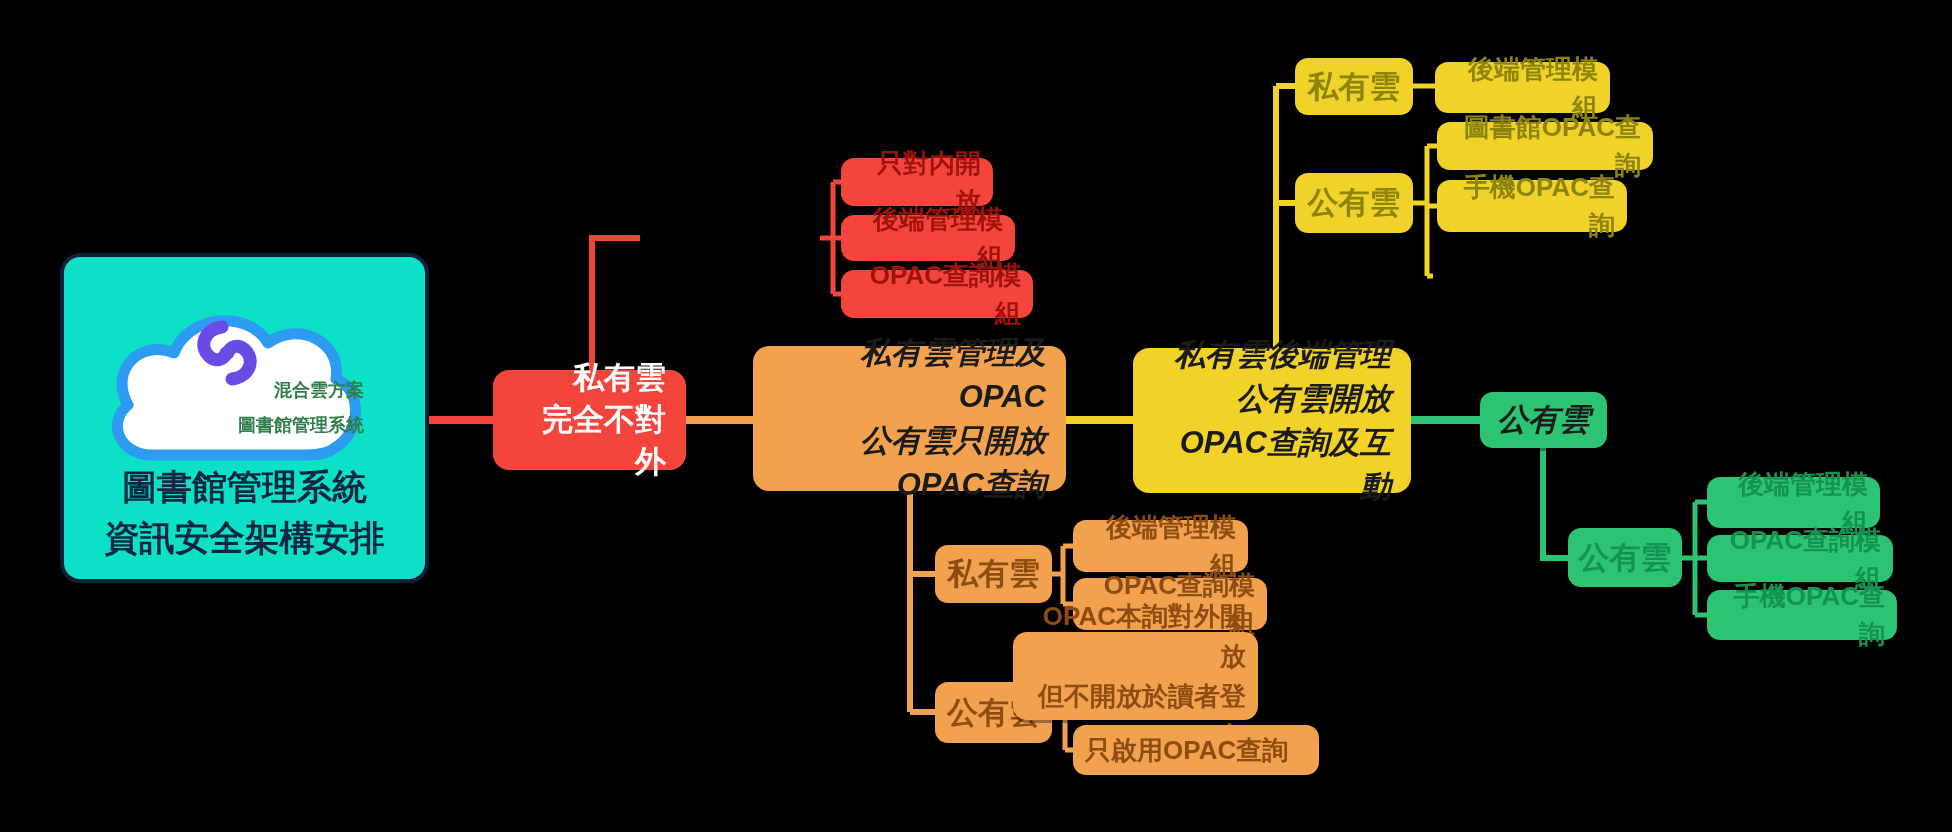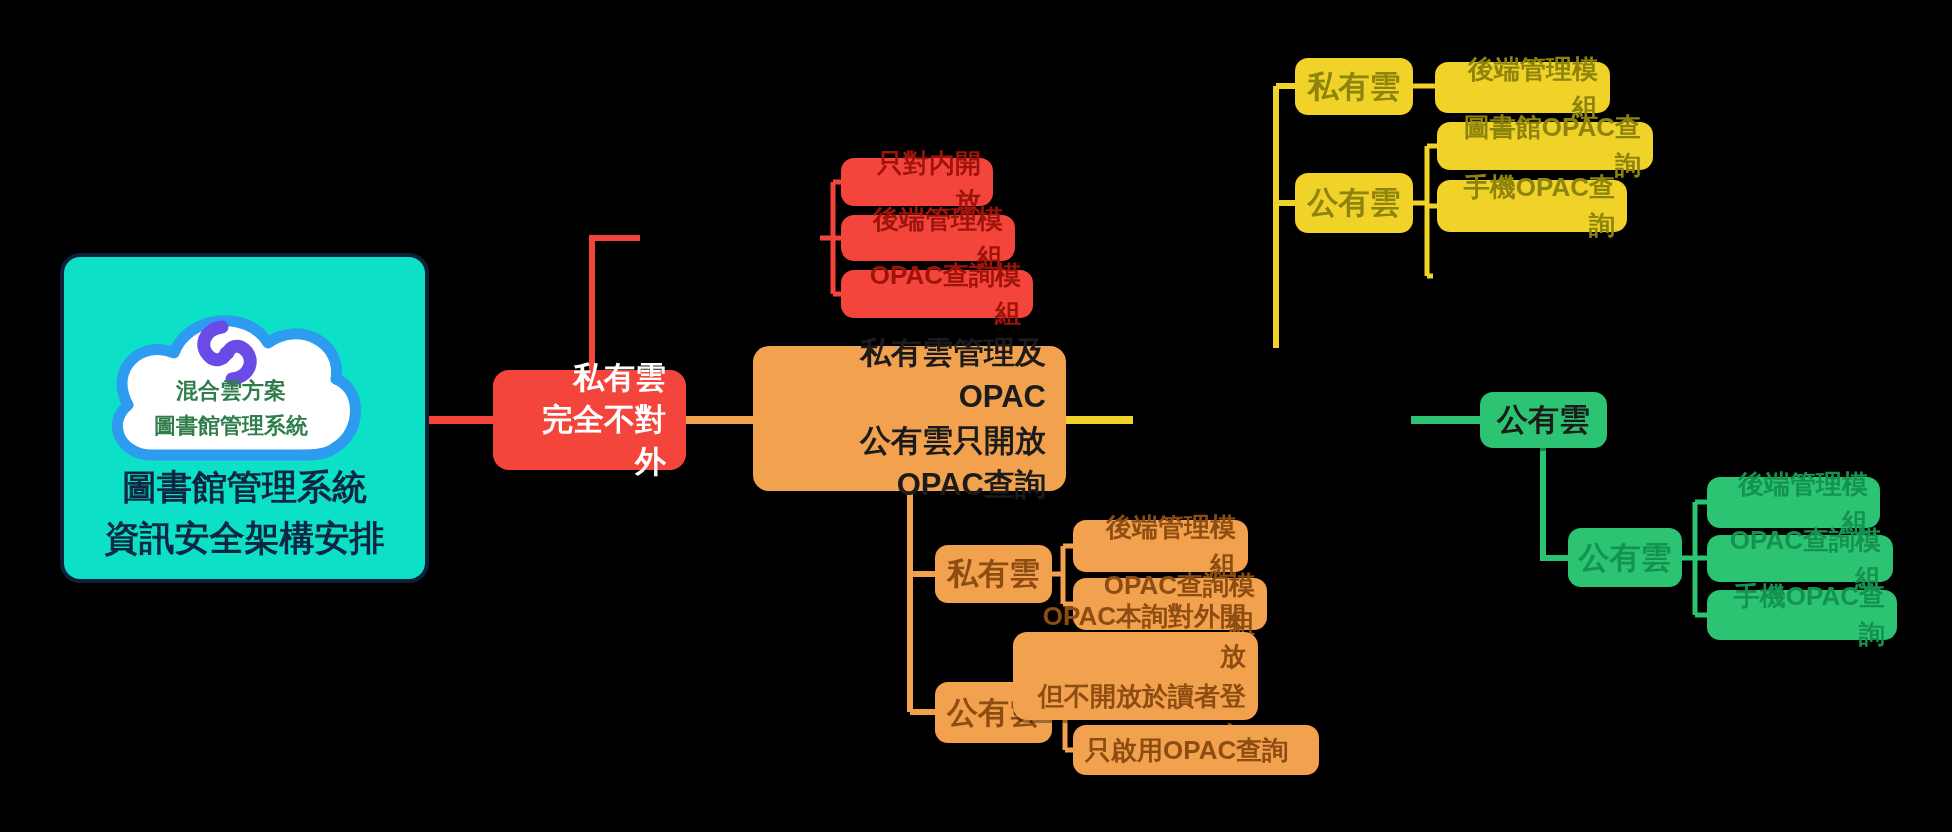--- a/index.html
+++ b/index.html
@@ -18,37 +18,37 @@
   .w5{stroke-width:5;}
 
   .node{position:absolute;box-sizing:border-box;font-weight:bold;white-space:pre-line;}
 
   
   .root{
     left:60px;top:253px;width:369px;height:330px;
     background:var(--teal);border:4px solid #0d2038;border-radius:20px;
   }
   .root .cloud-wrap{position:absolute;left:34px;top:20px;width:266px;height:182px;}
-  .cloud-text{position:absolute;left:0;right:0;top:96px;text-align:center;
-    color:var(--cloud_text_green);font-size:22px;line-height:35px;font-weight:bold;white-space:pre-line;}
+  .cloud-text{position:absolute;left:0;right:0;top:96px;text-align:right;
+    color:var(--cloud_text_green);font-size:18px;line-height:35px;font-weight:bold;white-space:pre-line;}
   .root-title{position:absolute;left:0;right:0;top:204px;text-align:center;
     color:var(--teal_text);font-size:35px;line-height:51px;font-weight:bold;white-space:pre-line;}
 
   
   .box{display:flex;align-items:center;border-radius:13px;box-shadow:0 3px 0 rgba(0,0,0,.35);text-align:right;}
   .main{border-radius:16px;font-size:31px;line-height:44px;padding:4px 20px;}
   .branch{justify-content:center;font-size:31px;}
   .leaf{font-size:26px;line-height:38px;padding:2px 12px;}
 
   .bg-red{background:var(--red);}
   .bg-orange{background:var(--orange);}
   .bg-yellow{background:var(--yellow);}
   .bg-green{background:var(--green);}
   .t-white{color:var(--text_white);}
-  .t-black{color:var(--text_black);}
+  .t-black{color:var(--text_black);font-style:italic;}
   .t-redk{color:var(--red_text_dark);}
   .t-orangek{color:var(--orange_text_dark);}
   .t-yellowk{color:var(--yellow_text_dark);}
   .t-greenk{color:var(--green_text_dark);}
 </style>
 </head>
 <body>
 
 <div id="canvas">
 
@@ -100,20 +100,23 @@
 OPAC查詢</div>
 
   <div class="node box branch bg-orange t-orangek" style="left:935px;top:545px;width:117px;height:58px;">私有雲</div>
   <div class="node box leaf bg-orange t-orangek" style="left:1073px;top:520px;width:175px;height:52px;">後端管理模組</div>
   <div class="node box leaf bg-orange t-orangek" style="left:1073px;top:578px;width:194px;height:52px;">OPAC查詢模組</div>
   <div class="node box branch bg-orange t-orangek" style="left:935px;top:682px;width:117px;height:61px;">公有雲</div>
   <div class="node box leaf bg-orange t-orangek" style="left:1013px;top:632px;width:245px;height:88px;line-height:40px;border-radius:14px;">OPAC本詢對外開放
 但不開放於讀者登入</div>
   <div class="node box leaf bg-orange t-orangek" style="left:1073px;top:725px;width:246px;height:50px;">只啟用OPAC查詢</div>
 
+  <div class="node box main bg-yellow t-black" style="left:1133px;top:348px;width:278px;height:145px;">私有雲後端管理
+公有雲開放
+OPAC查詢及互動</div>
 
   <div class="node box branch bg-yellow t-yellowk" style="left:1295px;top:58px;width:118px;height:57px;">私有雲</div>
   <div class="node box leaf bg-yellow t-yellowk" style="left:1435px;top:62px;width:175px;height:51px;">後端管理模組</div>
   <div class="node box branch bg-yellow t-yellowk" style="left:1295px;top:173px;width:118px;height:60px;">公有雲</div>
   <div class="node box leaf bg-yellow t-yellowk" style="left:1437px;top:122px;width:216px;height:48px;">圖書館OPAC查詢</div>
   <div class="node box leaf bg-yellow t-yellowk" style="left:1437px;top:180px;width:190px;height:52px;">手機OPAC查詢</div>
 
   <div class="node box branch bg-green t-black" style="left:1480px;top:392px;width:127px;height:56px;">公有雲</div>
 
   <div class="node box branch bg-green t-greenk" style="left:1568px;top:528px;width:114px;height:59px;">公有雲</div>

